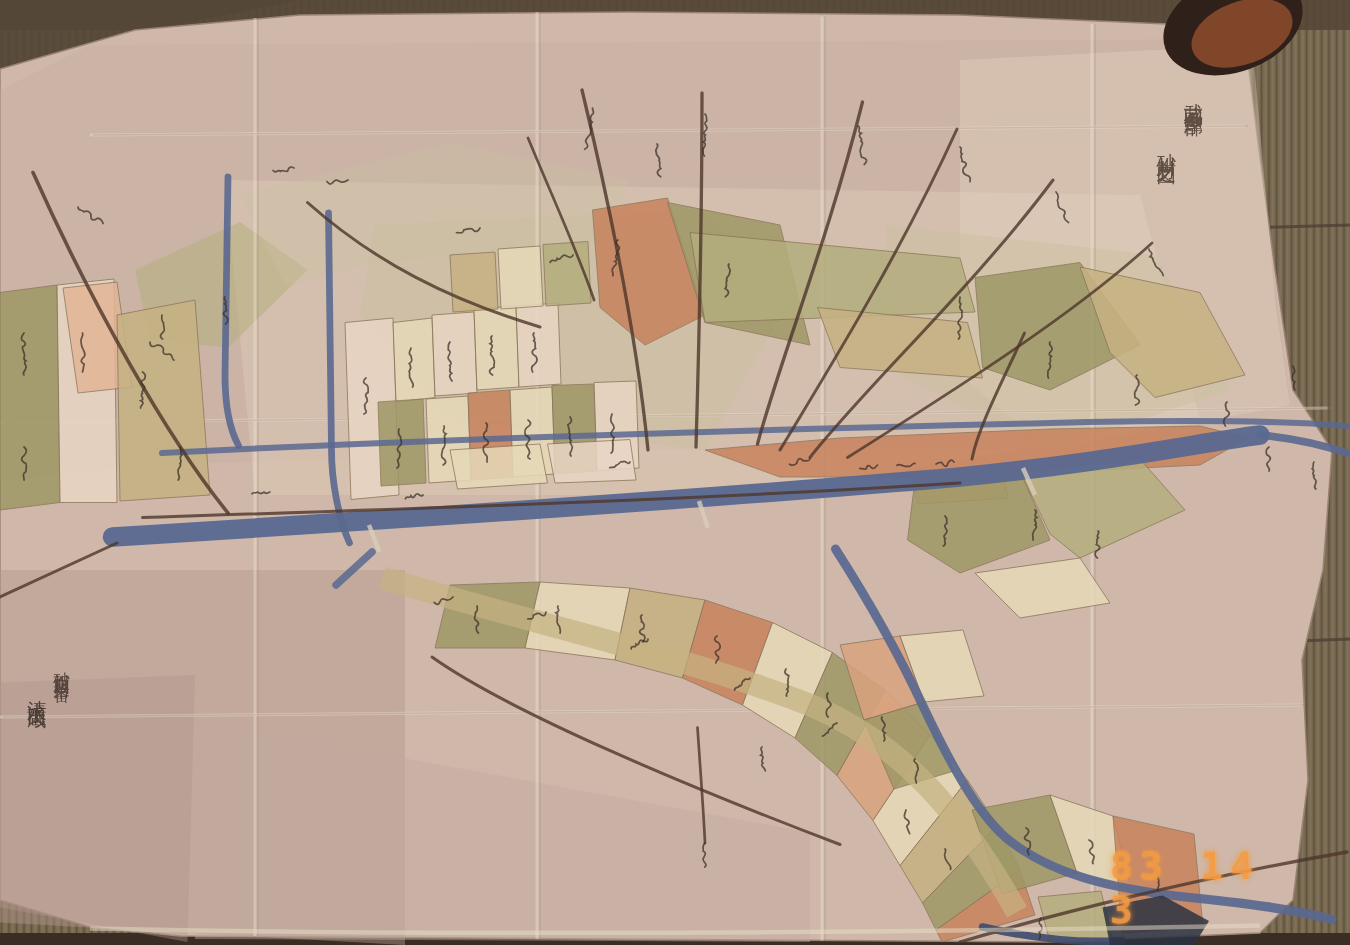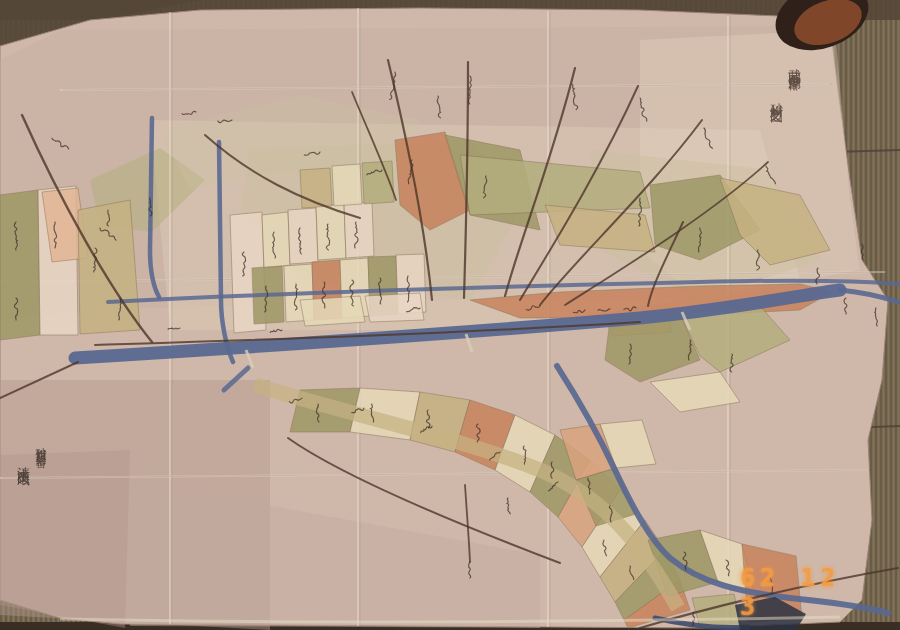--- a/index.html
+++ b/index.html
@@ -231,14 +231,14 @@
   <div id="title-block" class="vtext">
     <div class="col col1">武蔵国多摩郡</div>
     <div class="col col2">砂川村之図</div>
   </div>
 
   <div id="owner-block" class="vtext">
     <div class="col col1">砂川百四拾番</div>
     <div class="col col2">清水氏蔵</div>
   </div>
 
-  <div id="date-stamp">62 12 3</div>
+  <div id="date-stamp">83 14 3</div>
 </div>
 
 </body></html>

